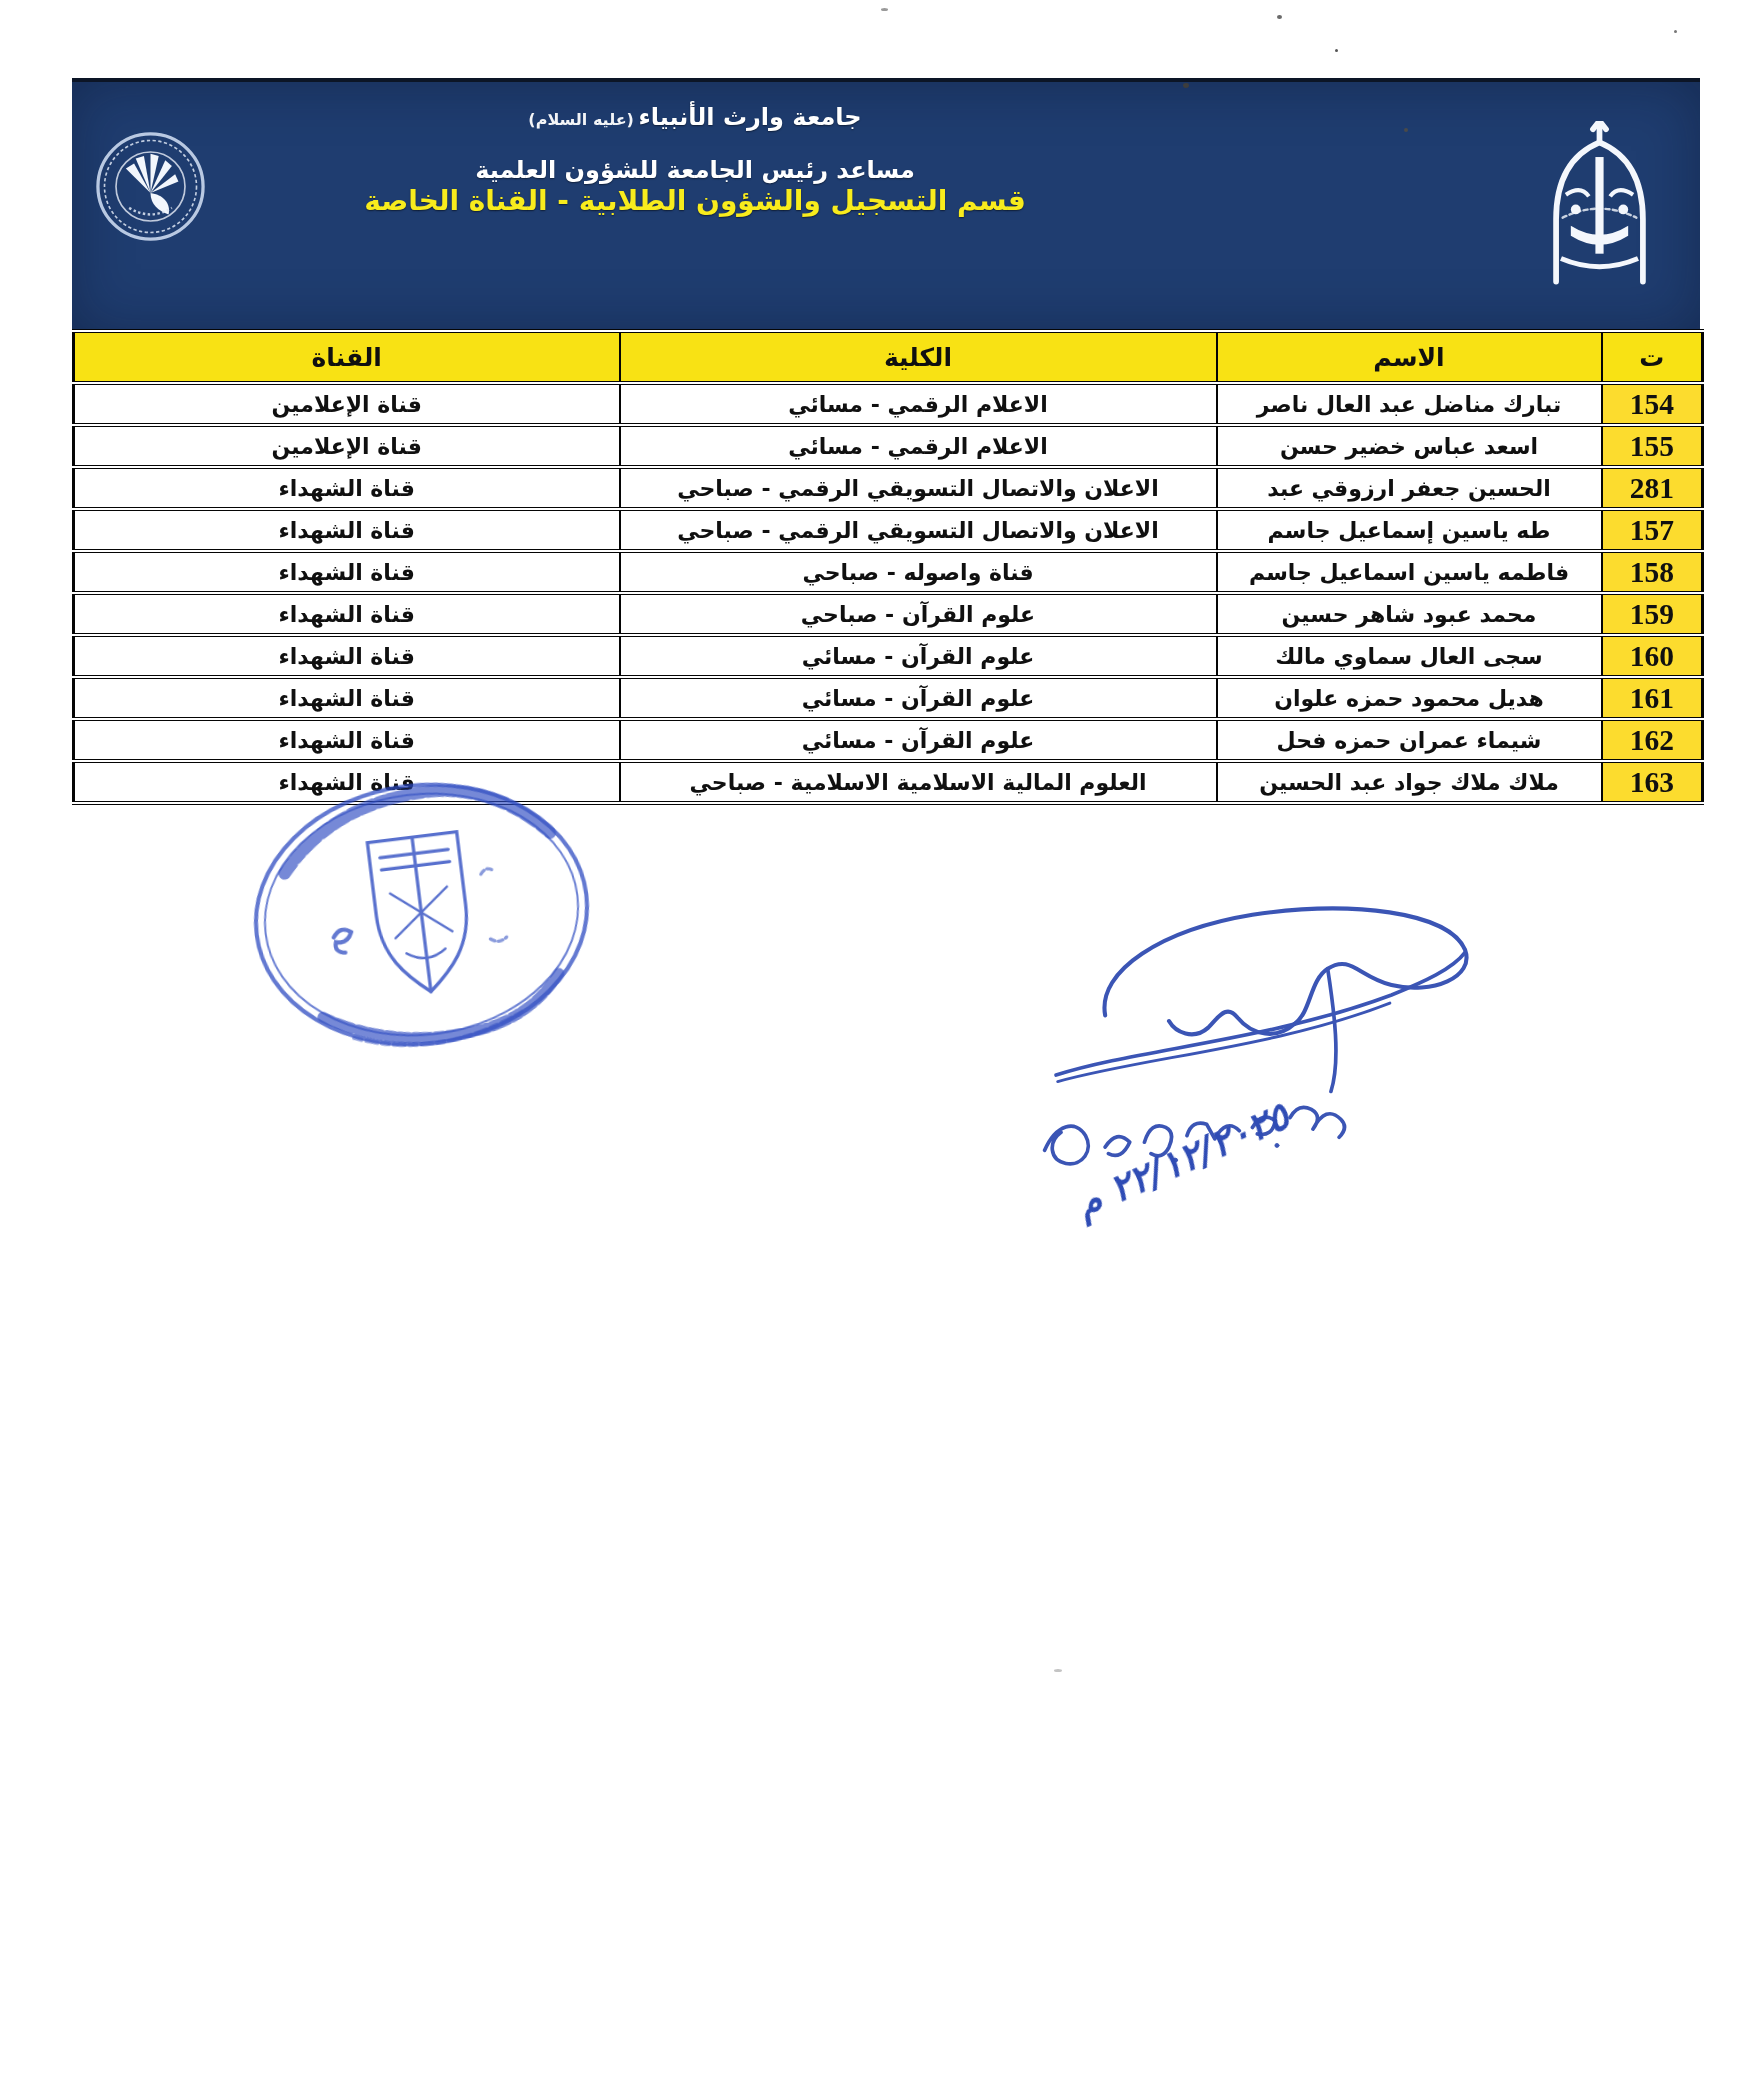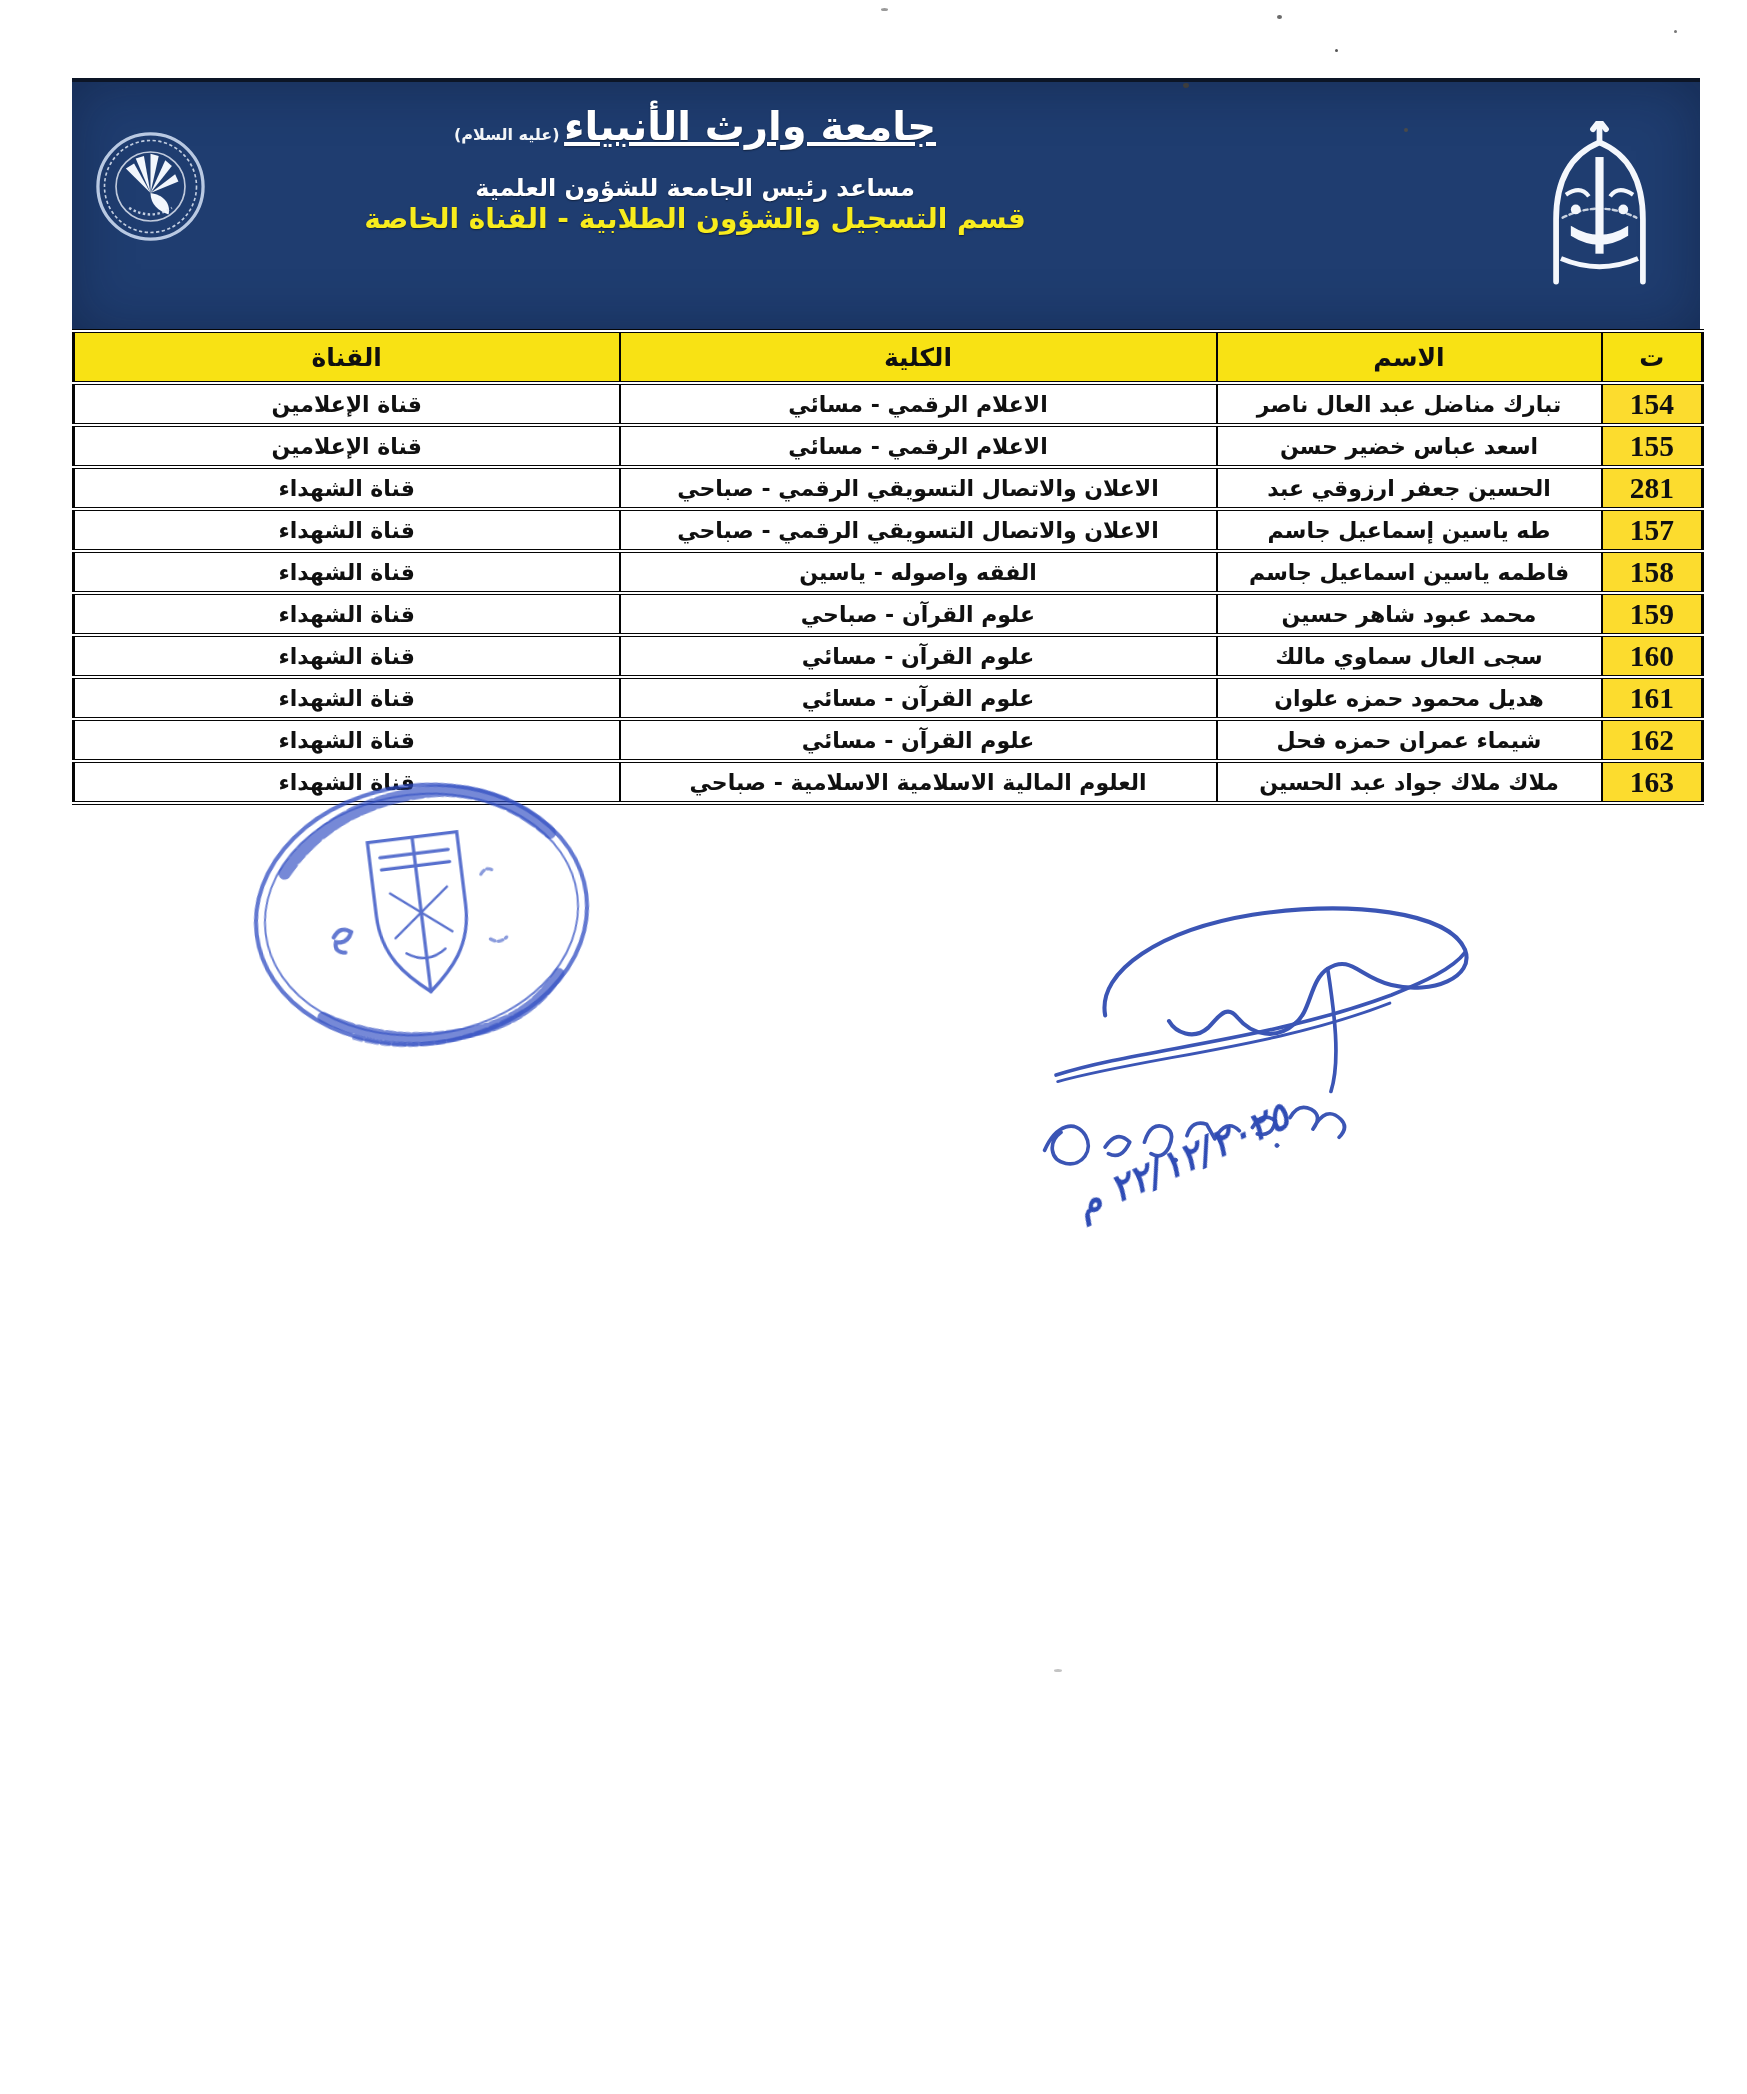--- a/index.html
+++ b/index.html
@@ -13,21 +13,21 @@
     background:#1f3d70;border-top:4.9px solid #0c1526;
     box-shadow:inset 0 0 57px rgba(8,16,36,.38);
   }
   .banner-text{
     position:absolute;left:0;top:0;width:100%;height:100%;
     display:flex;flex-direction:column;align-items:center;
     transform:translateX(-191px);
     color:#ffffff;text-align:center;
   }
   .bt-line1{margin-top:21px;font-weight:bold;}
-  .bt-main{font-size:40px;letter-spacing:0.4px;text-shadow:0 0.8px 1.6px rgba(0,0,0,.45);text-decoration:underline;}
+  .bt-main{font-size:24px;letter-spacing:0.4px;text-shadow:0 0.8px 1.6px rgba(0,0,0,.45);}
   .bt-paren{font-size:16px;font-weight:bold;opacity:.95;}
   .bt-line2{margin-top:24.5px;font-size:24px;font-weight:bold;text-shadow:0 0.8px 1.6px rgba(0,0,0,.45);}
   .bt-line3{font-size:28px;font-weight:bold;color:#f8ec1d;text-shadow:0 0.8px 1.6px rgba(0,0,0,.5);}
   .logo{position:absolute;}
   
   .roster{
     position:absolute;left:72px;top:329px;width:1628px;
     border-collapse:collapse;table-layout:fixed;
     background:#ffffff;
   }
@@ -137,21 +137,21 @@
       </tr>
       <tr>
         <td class="num">157</td>
         <td>طه ياسين إسماعيل جاسم</td>
         <td>الاعلان والاتصال التسويقي الرقمي - صباحي</td>
         <td>قناة الشهداء</td>
       </tr>
       <tr>
         <td class="num">158</td>
         <td>فاطمه ياسين اسماعيل جاسم</td>
-        <td>الفقه واصوله - ياسين</td>
+        <td>قناة واصوله - صباحي</td>
         <td>قناة الشهداء</td>
       </tr>
       <tr>
         <td class="num">159</td>
         <td>محمد عبود شاهر حسين</td>
         <td>علوم القرآن - صباحي</td>
         <td>قناة الشهداء</td>
       </tr>
       <tr>
         <td class="num">160</td>

